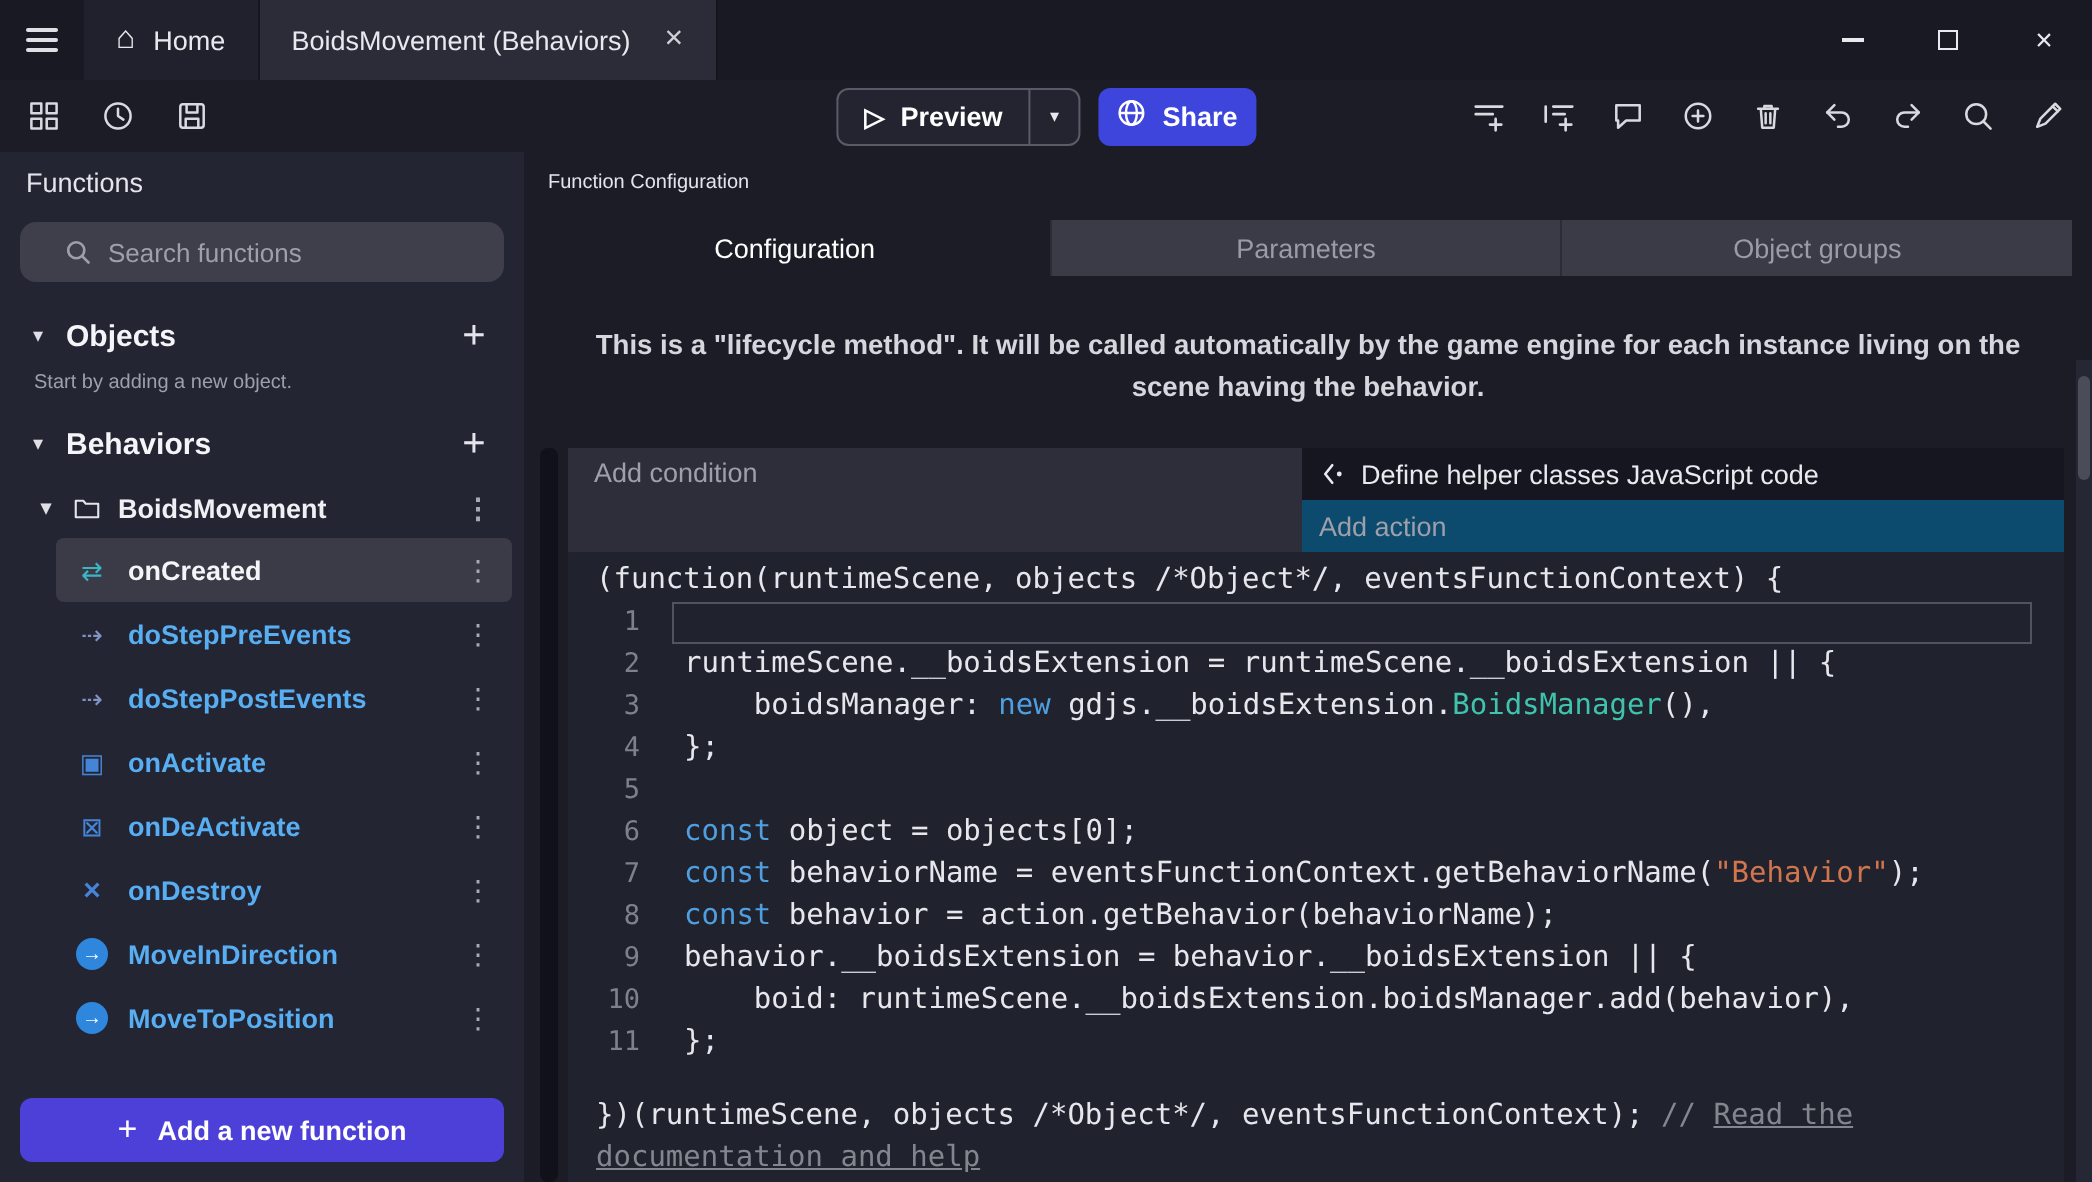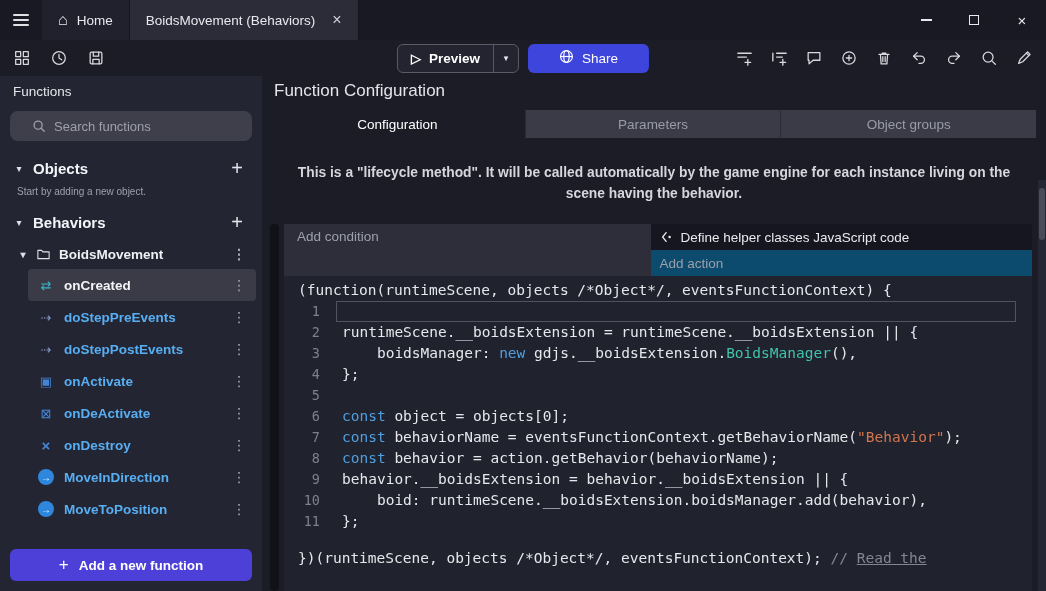--- a/index.html
+++ b/index.html
@@ -25,21 +25,21 @@
   .toolbar { height:36px; background:#1b1c26; display:flex; align-items:center; padding:0 12px; position:relative; flex:0 0 auto; }
   .tb-left { display:flex; gap:17px; align-items:center; }
   .tb-right { margin-left:auto; display:flex; gap:15px; align-items:center; }
   .ticon { width:20px; height:20px; display:flex; align-items:center; justify-content:center; color:#d9dae0; }
   .ticon svg { stroke:#d9dae0; fill:none; stroke-width:1.4; stroke-linecap:round; stroke-linejoin:round; }
   .tb-center { position:absolute; left:50%; transform:translateX(-50%); display:flex; align-items:center; gap:9px; }
   .preview-btn { display:flex; align-items:stretch; height:29px; border:1px solid #5a5b68; border-radius:6px; background:#232430; color:#fff; overflow:hidden; }
   .preview-main { display:flex; align-items:center; gap:8px; padding:0 13px; font-size:13.5px; font-weight:bold; }
   .play-glyph { font-size:13px; }
   .preview-caret { width:25px; display:flex; align-items:center; justify-content:center; border-left:1px solid #5a5b68; font-size:9px; color:#e8e9ee; }
-  .share-btn { display:flex; align-items:center; gap:8px; height:29px; padding:0 31px; border-radius:6px; background:#3d45dd; color:#fff; font-size:13.5px; font-weight:normal; border:none; }
+  .share-btn { display:flex; align-items:center; gap:8px; height:29px; padding:0 9px; border-radius:6px; background:#3d45dd; color:#fff; font-size:13.5px; font-weight:bold; border:none; }
   .share-btn svg { stroke:#fff; fill:none; stroke-width:1.3; }
 
   
   .body { flex:1; display:flex; min-height:0; }
 
   
   .sidebar { width:262px; background:#242532; display:flex; flex-direction:column; flex:0 0 auto; }
   .side-head { height:30px; display:flex; align-items:center; padding:0 13px; color:#e4e5eb; font-size:13.5px; flex:0 0 auto; }
   .search-box { margin:5px 10px 10px; height:30px; background:#3e3f4b; border-radius:8px; display:flex; align-items:center; padding:0 22px; gap:8px; flex:0 0 auto; }
   .search-box svg { stroke:#9da0aa; fill:none; stroke-width:1.5; stroke-linecap:round; flex:0 0 auto; }
@@ -59,21 +59,21 @@
   .fn-icon { width:16px; height:16px; display:flex; align-items:center; justify-content:center; font-size:13px; flex:0 0 auto; }
   .fn-icon.circle { border-radius:50%; font-size:10px; color:#fff; }
   .fn-icon.boldg { font-weight:bold; font-size:15px; }
   .fn-label { flex:1; font-size:13.5px; font-weight:bold; color:#58aef2; white-space:nowrap; overflow:hidden; }
   .fn-row.selected .fn-label { color:#f4f5f8; }
   .add-fn-btn { margin:10px; height:32px; border-radius:6px; background:#4c40d9; color:#fff; display:flex; align-items:center; justify-content:center; gap:10px; font-size:13.5px; font-weight:bold; border:none; font-family:inherit; flex:0 0 auto; }
   .add-fn-btn .plus { font-size:17px; font-weight:normal; }
 
   
   .main { flex:1; background:#1b1c25; display:flex; flex-direction:column; position:relative; min-width:0; }
-  .main-head { height:30px; display:flex; align-items:center; padding:0 12px; color:#e4e5eb; font-size:17px; flex:0 0 auto; }
+  .main-head { height:30px; display:flex; align-items:center; padding:0 12px; color:#e4e5eb; font-size:10px; flex:0 0 auto; }
   .tabs { margin:4px 10px 0 8px; height:28px; background:#3a3b46; display:flex; flex:0 0 auto; }
   .tab { flex:1; display:flex; align-items:center; justify-content:center; font-size:13.5px; color:#999ba6; border-right:1px solid #2b2c36; }
   .tab:last-child { border-right:none; }
   .tab.active { background:#1b1c25; color:#ffffff; }
   .desc { margin:24px auto 0; max-width:756px; padding:0 14px; text-align:center; color:#d6d7dd; font-size:13.8px; font-weight:bold; line-height:21px; flex:0 0 auto; }
   .events { margin-top:20px; padding-left:8px; display:flex; flex:1; min-height:0; }
   .event-gutter { width:9px; background:#111219; border-radius:4px; margin-right:5px; flex:0 0 auto; }
   .event { flex:1; margin-right:14px; display:flex; flex-direction:column; min-width:0; }
   .event-head { display:flex; height:52px; flex:0 0 auto;justify-content:center; }
   .cond-cell { width:49%; background:#2d2e39; padding:5px 13px; color:#9da0aa; font-size:13.5px; }
@@ -380,20 +380,21 @@
                 <div class="code-row" data-interactable="false">
                   <span class="ln" data-interactable="false">10</span>
                   <span class="lc" data-interactable="false"><span class="tk-p">    boid: runtimeScene.__boidsExtension.boidsManager.add(behavior),</span></span>
                 </div>
                 <div class="code-row" data-interactable="false">
                   <span class="ln" data-interactable="false">11</span>
                   <span class="lc" data-interactable="false"><span class="tk-p">};</span></span>
                 </div>
               </div>
             <div class="code-footer" data-interactable="false"><span>})(runtimeScene, objects /*Object*/, eventsFunctionContext); </span><span class="tk-com">// </span><span class="doc-link" data-interactable="true">Read the</span></div>
+            <div class="code-footer2" data-interactable="false"><span class="doc-link" data-interactable="true">documentation and help</span></div>
           </div>
         </div>
       </div>
 
       <div class="scrollbar" data-interactable="true">
           <div class="scroll-thumb" data-interactable="true"></div>
         </div>
     </main>
   </div>
 </div>

